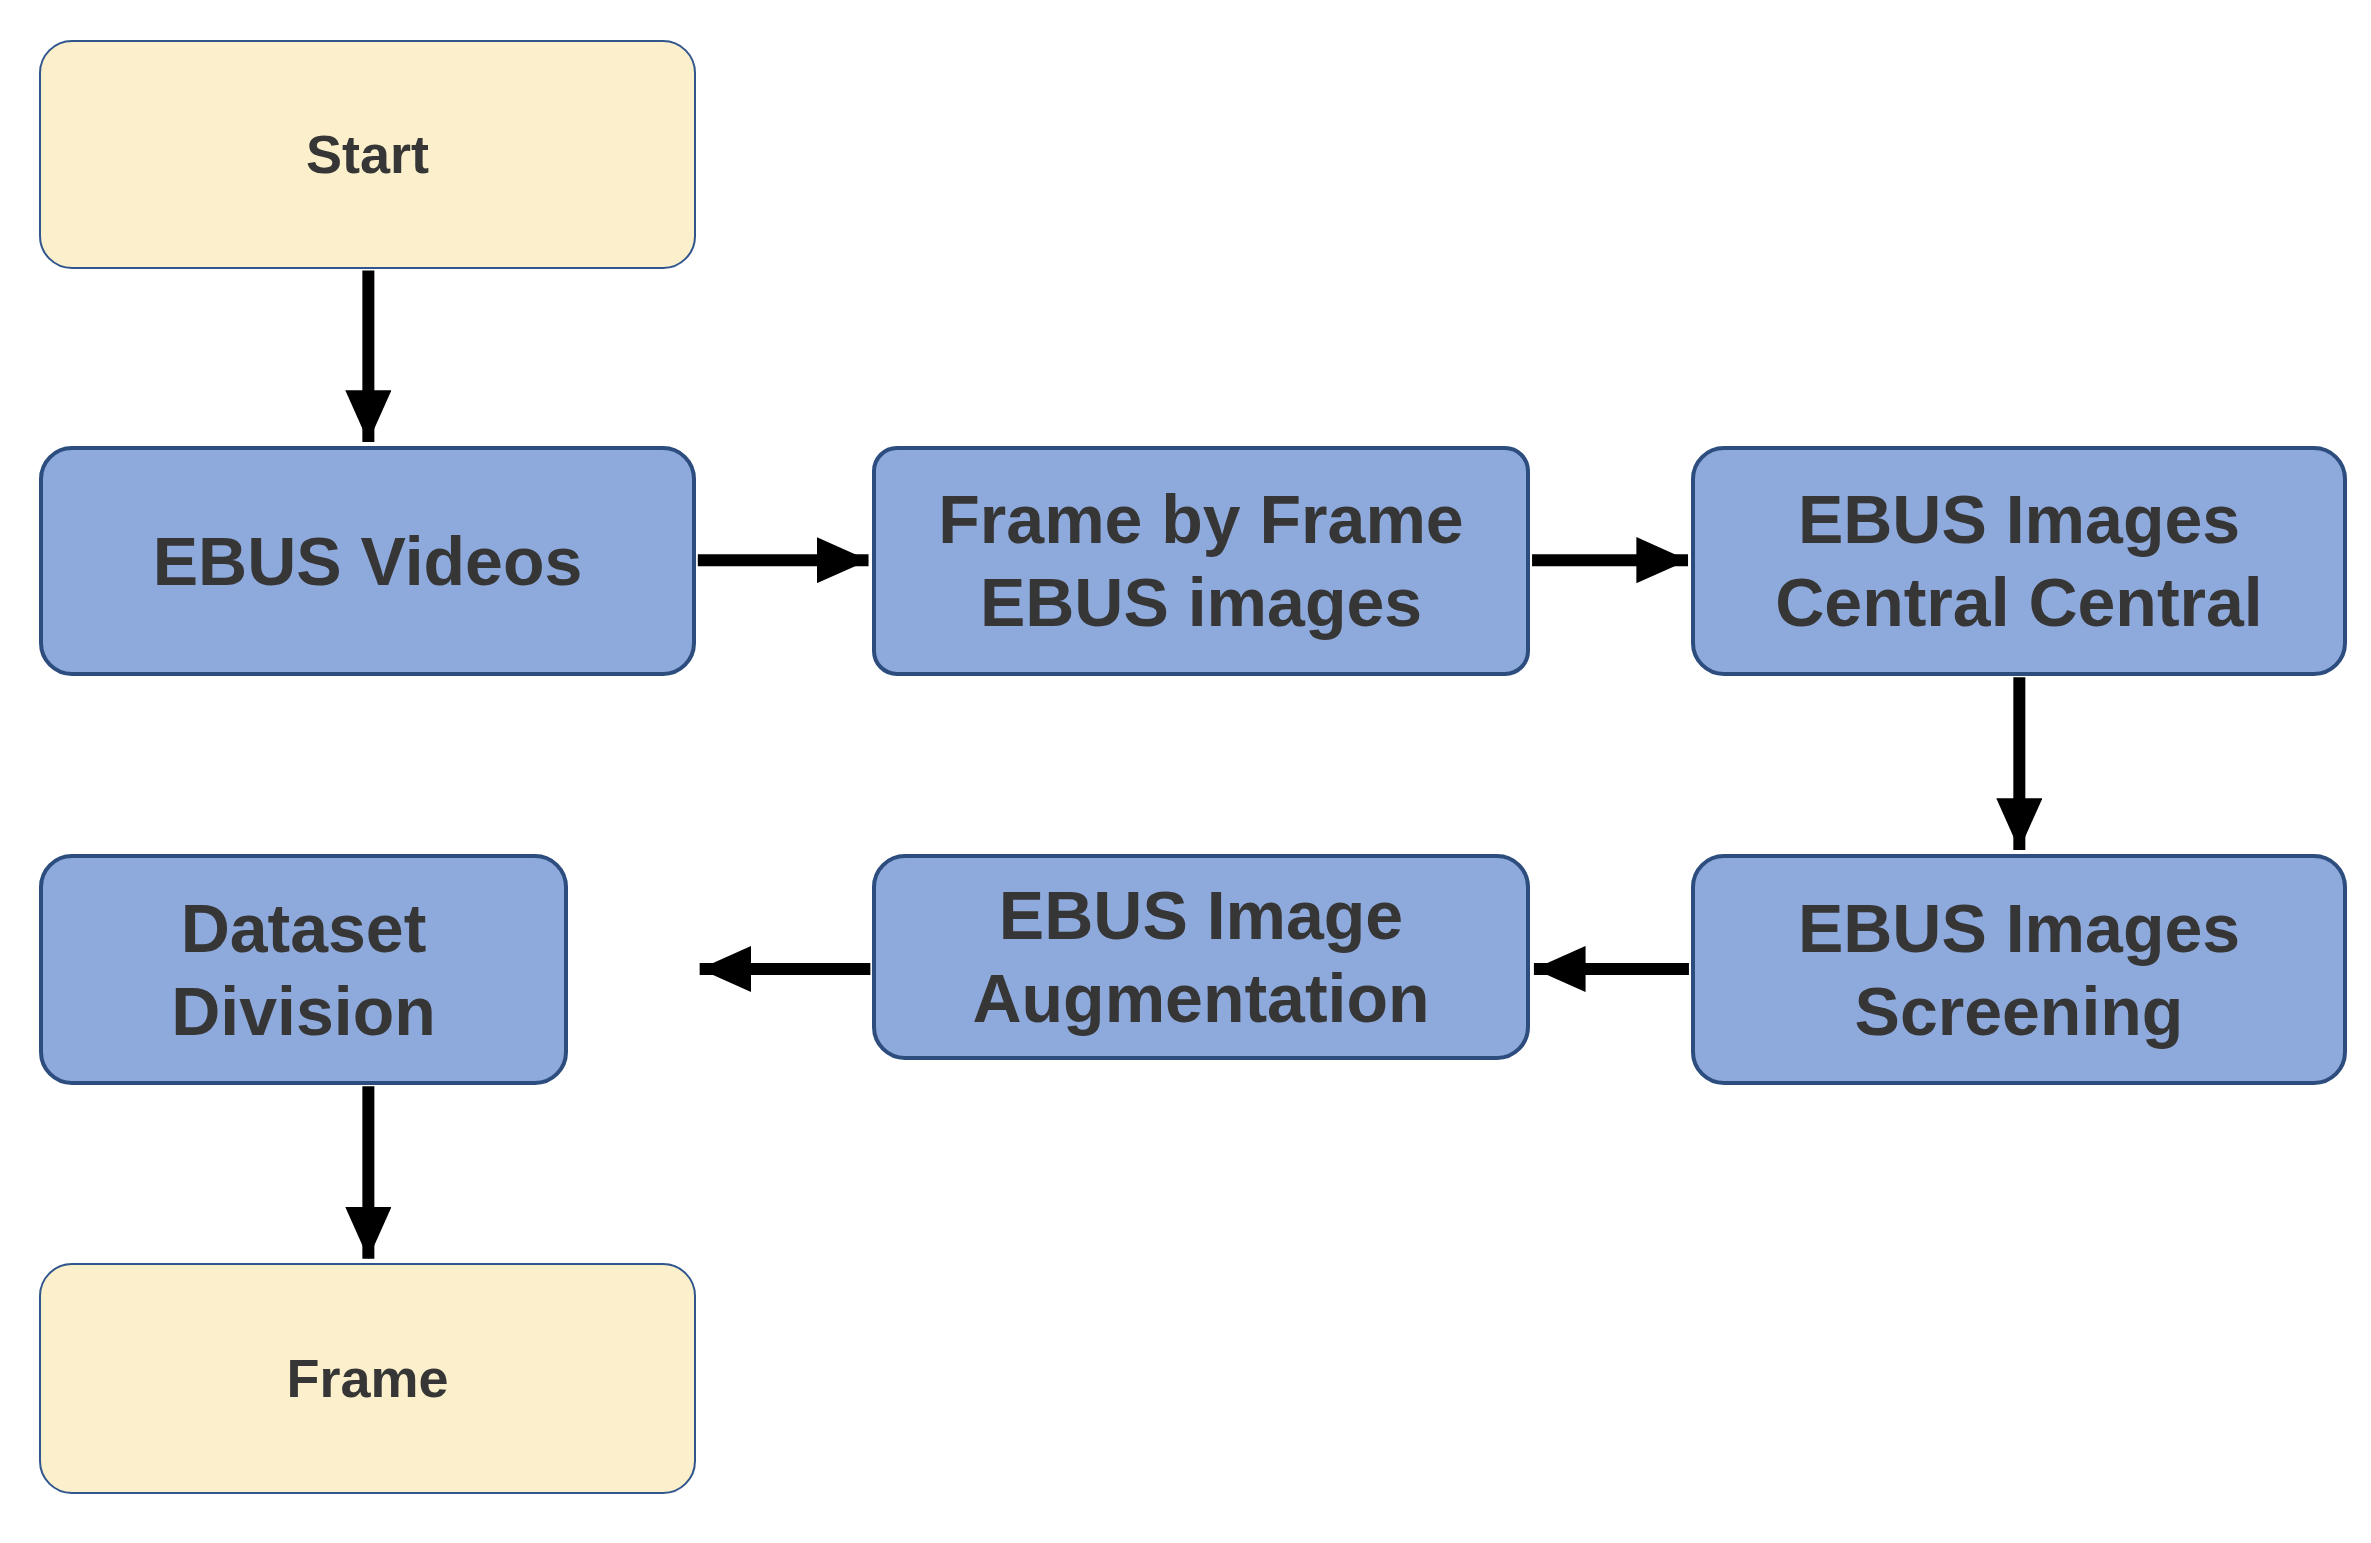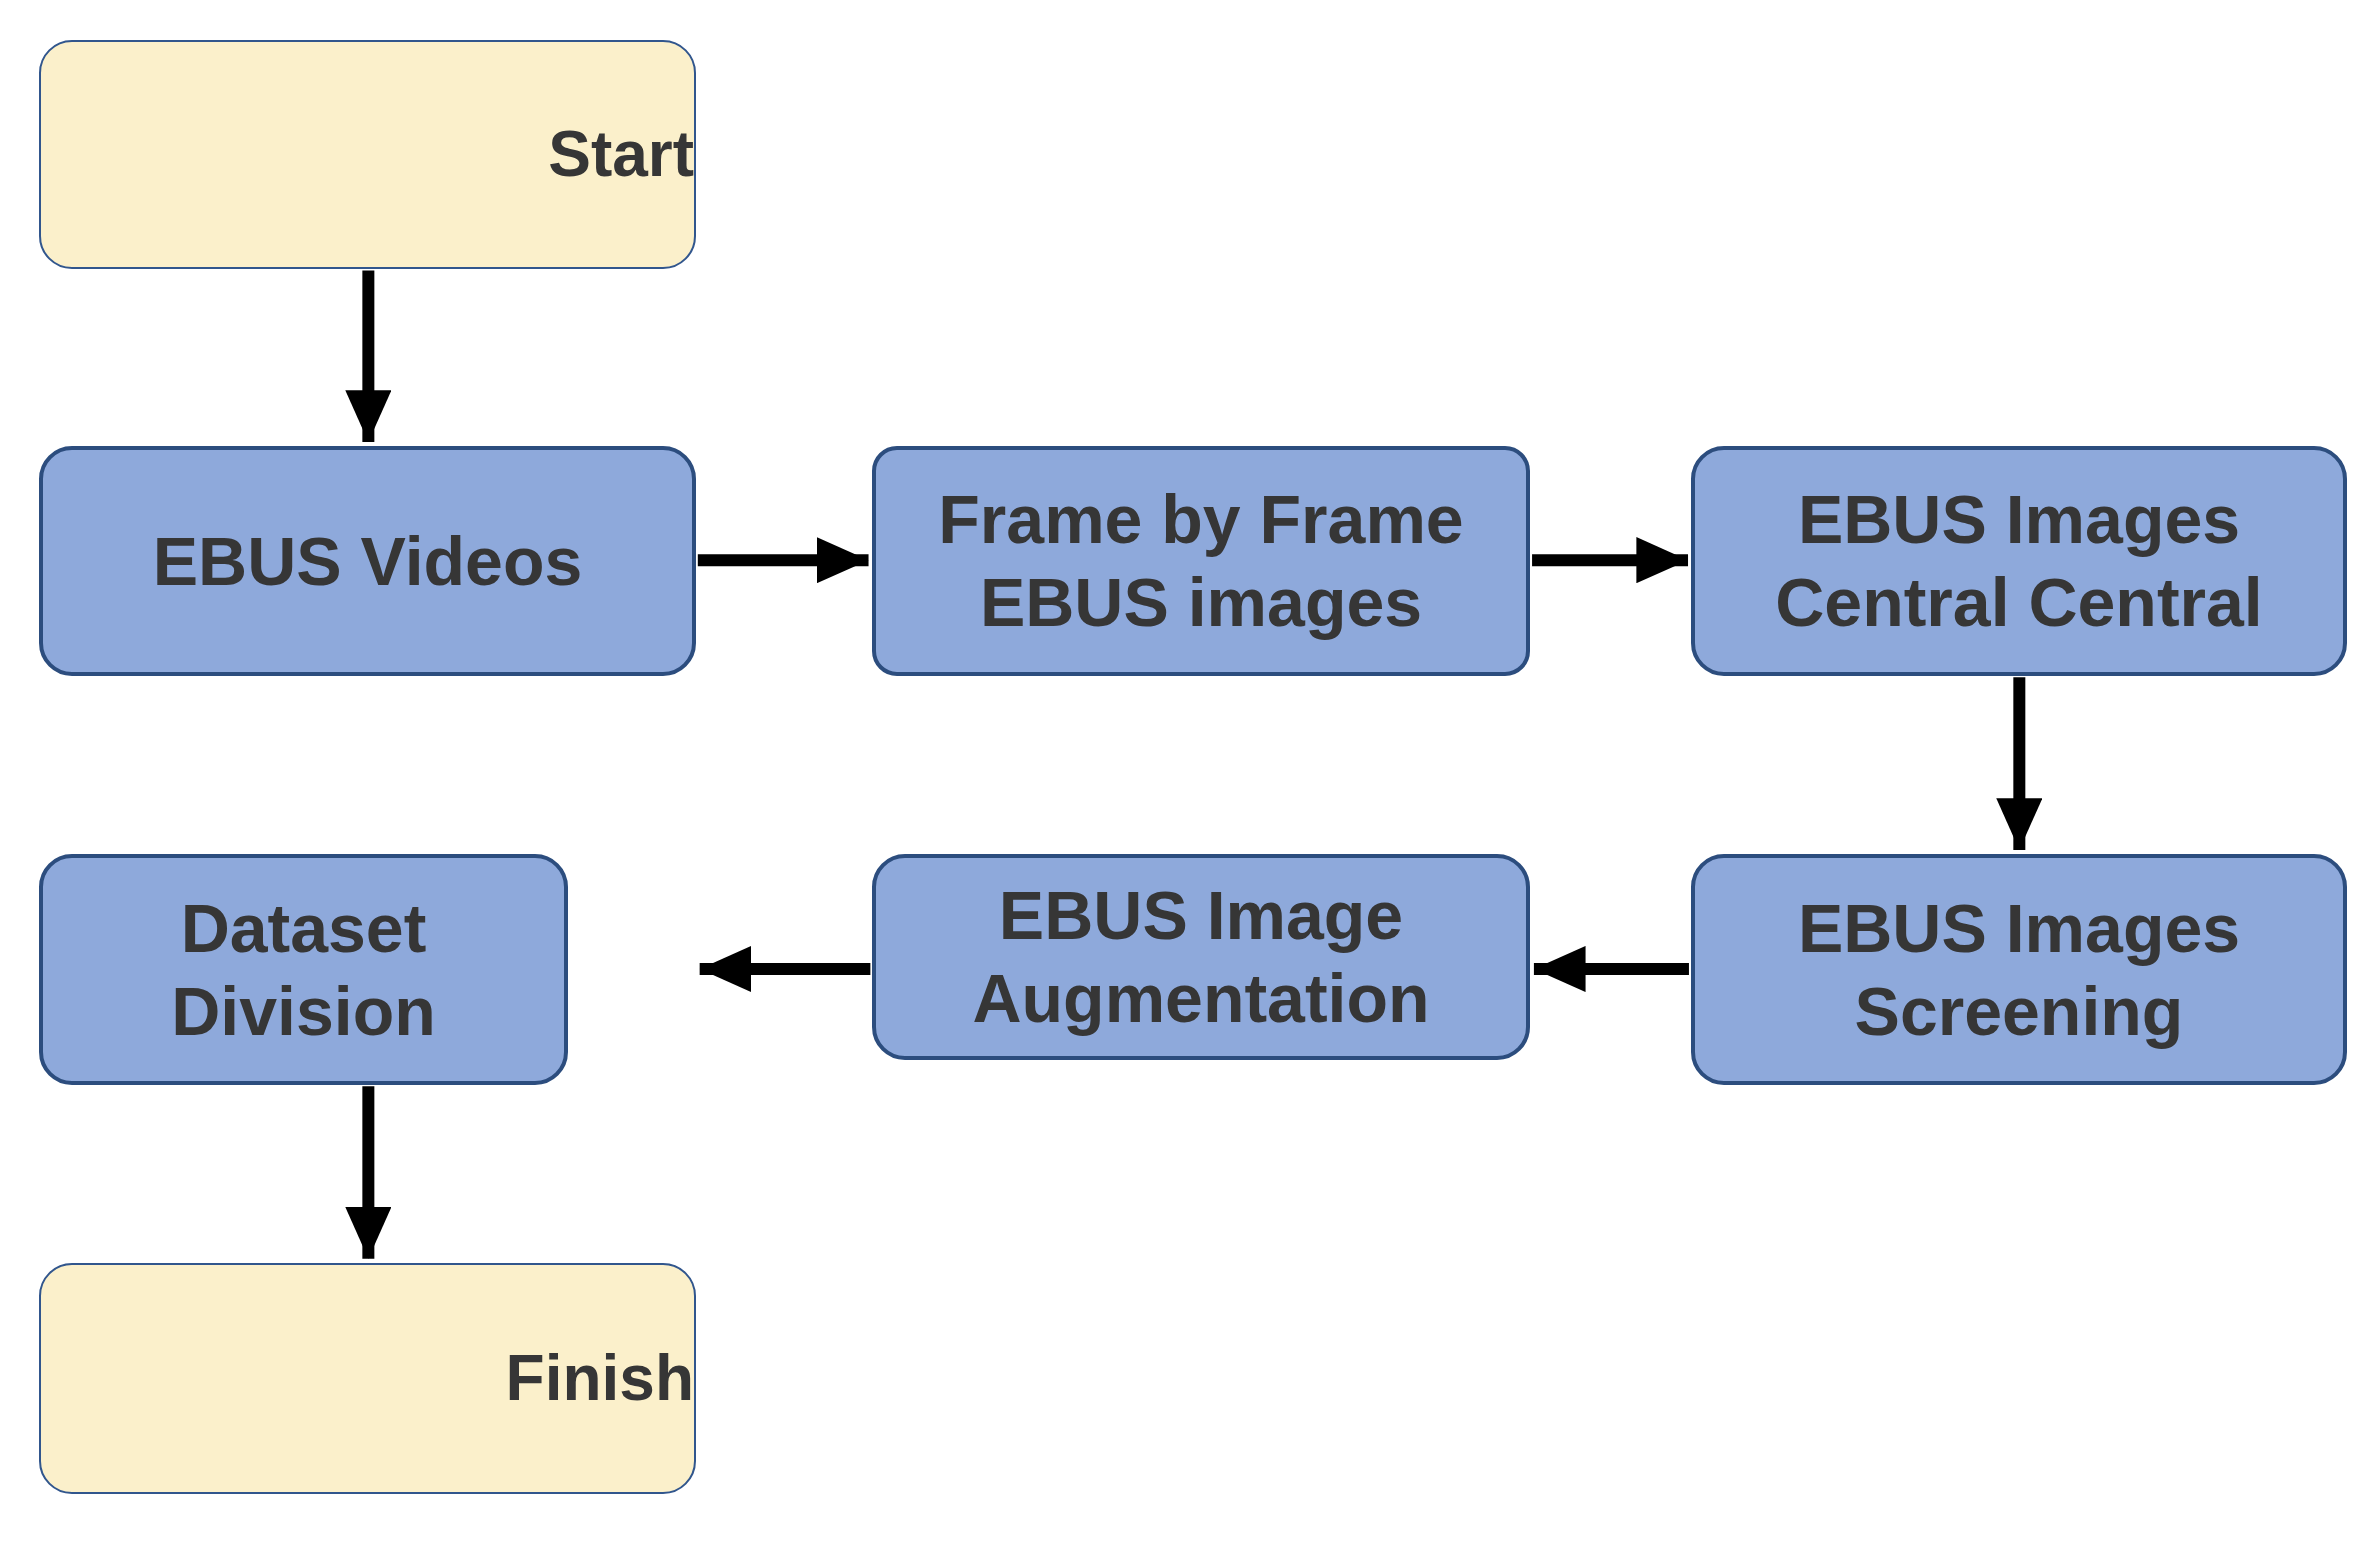--- a/index.html
+++ b/index.html
@@ -50,23 +50,22 @@
   .node .label span { display: block; }
   .node.process {
     background: var(--process-fill);
     border: 4.6px solid var(--process-border);
     font-size: 68px;
     line-height: 1.22;
   }
   .node.terminal {
     background: var(--terminal-fill);
     border: 2.8px solid var(--terminal-border);
-    font-size: 64px;
+    font-size: 54px;
     line-height: 1.2;
-    justify-content: flex-end;
   }
 </style>
 </head>
 <body>
 
 <div class="canvas">
 
   <svg class="arrows" viewBox="0 0 2570 1672" xmlns="http://www.w3.org/2000/svg">
     <defs>
       <marker id="ah" markerUnits="userSpaceOnUse" markerWidth="58" markerHeight="50" refX="56" refY="25" orient="auto">
@@ -126,19 +125,19 @@
 
   <div class="node process" style="left:39px; top:854px; width:529px; height:231px;">
     <div class="label">
       <span>Dataset Division</span>
         <span></span>
     </div>
   </div>
 
   <div class="node terminal" style="left:39px; top:1263px; width:657px; height:231px;">
     <div class="label">
-      <span>Finish</span>
+      <span>Frame</span>
         <span></span>
     </div>
   </div>
 
 </div>
 
 
 </body></html>

